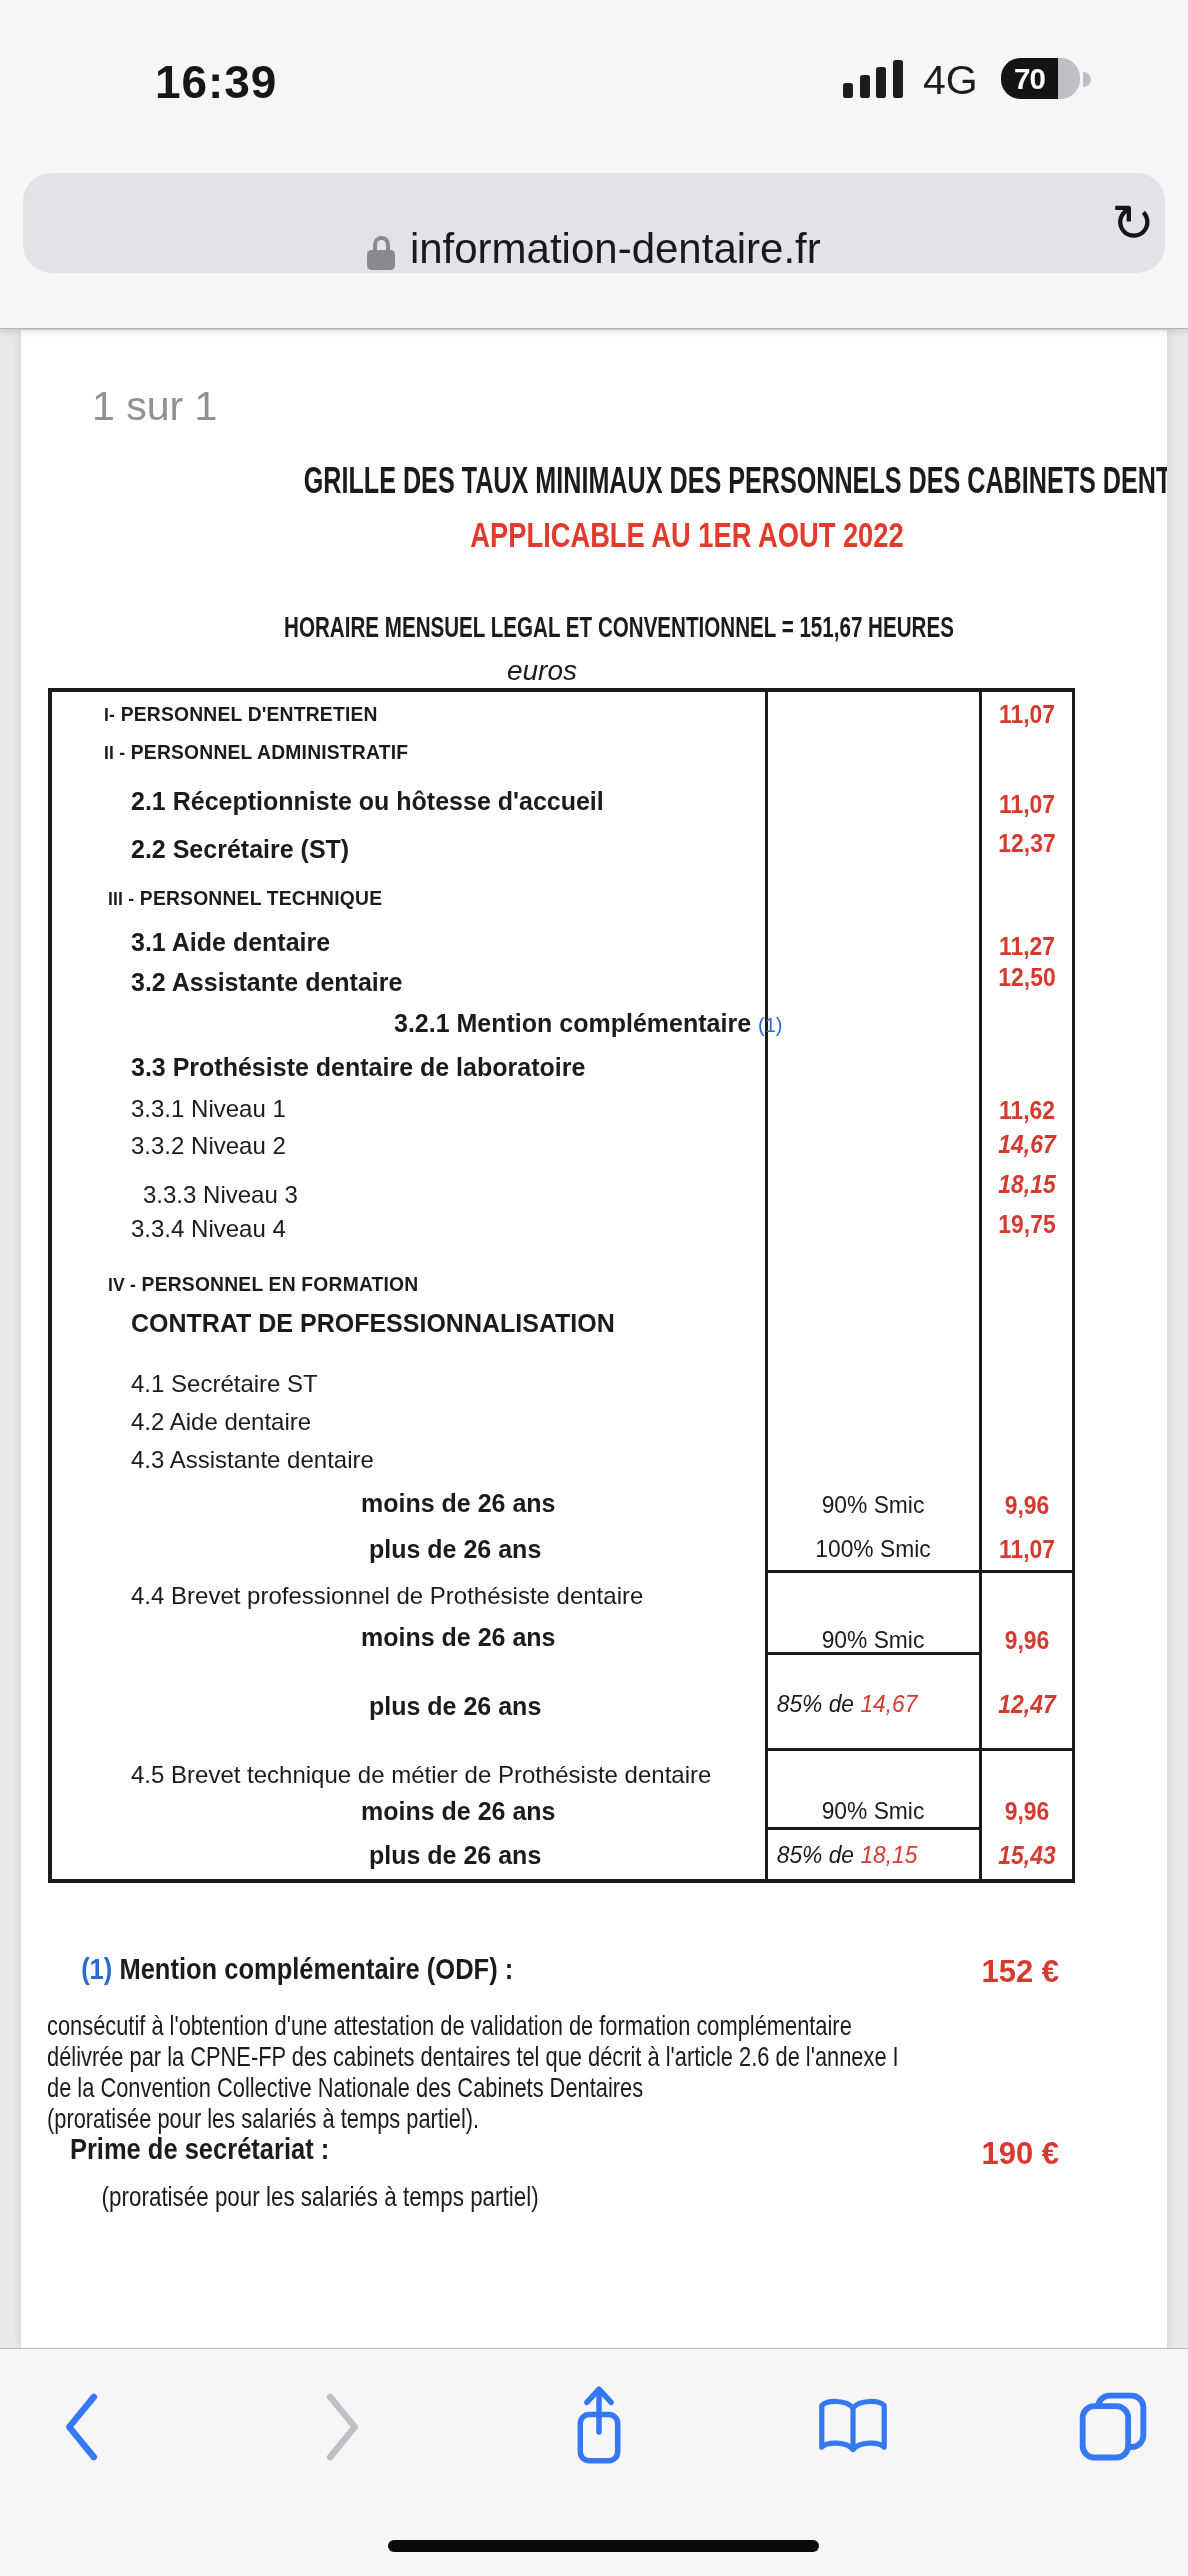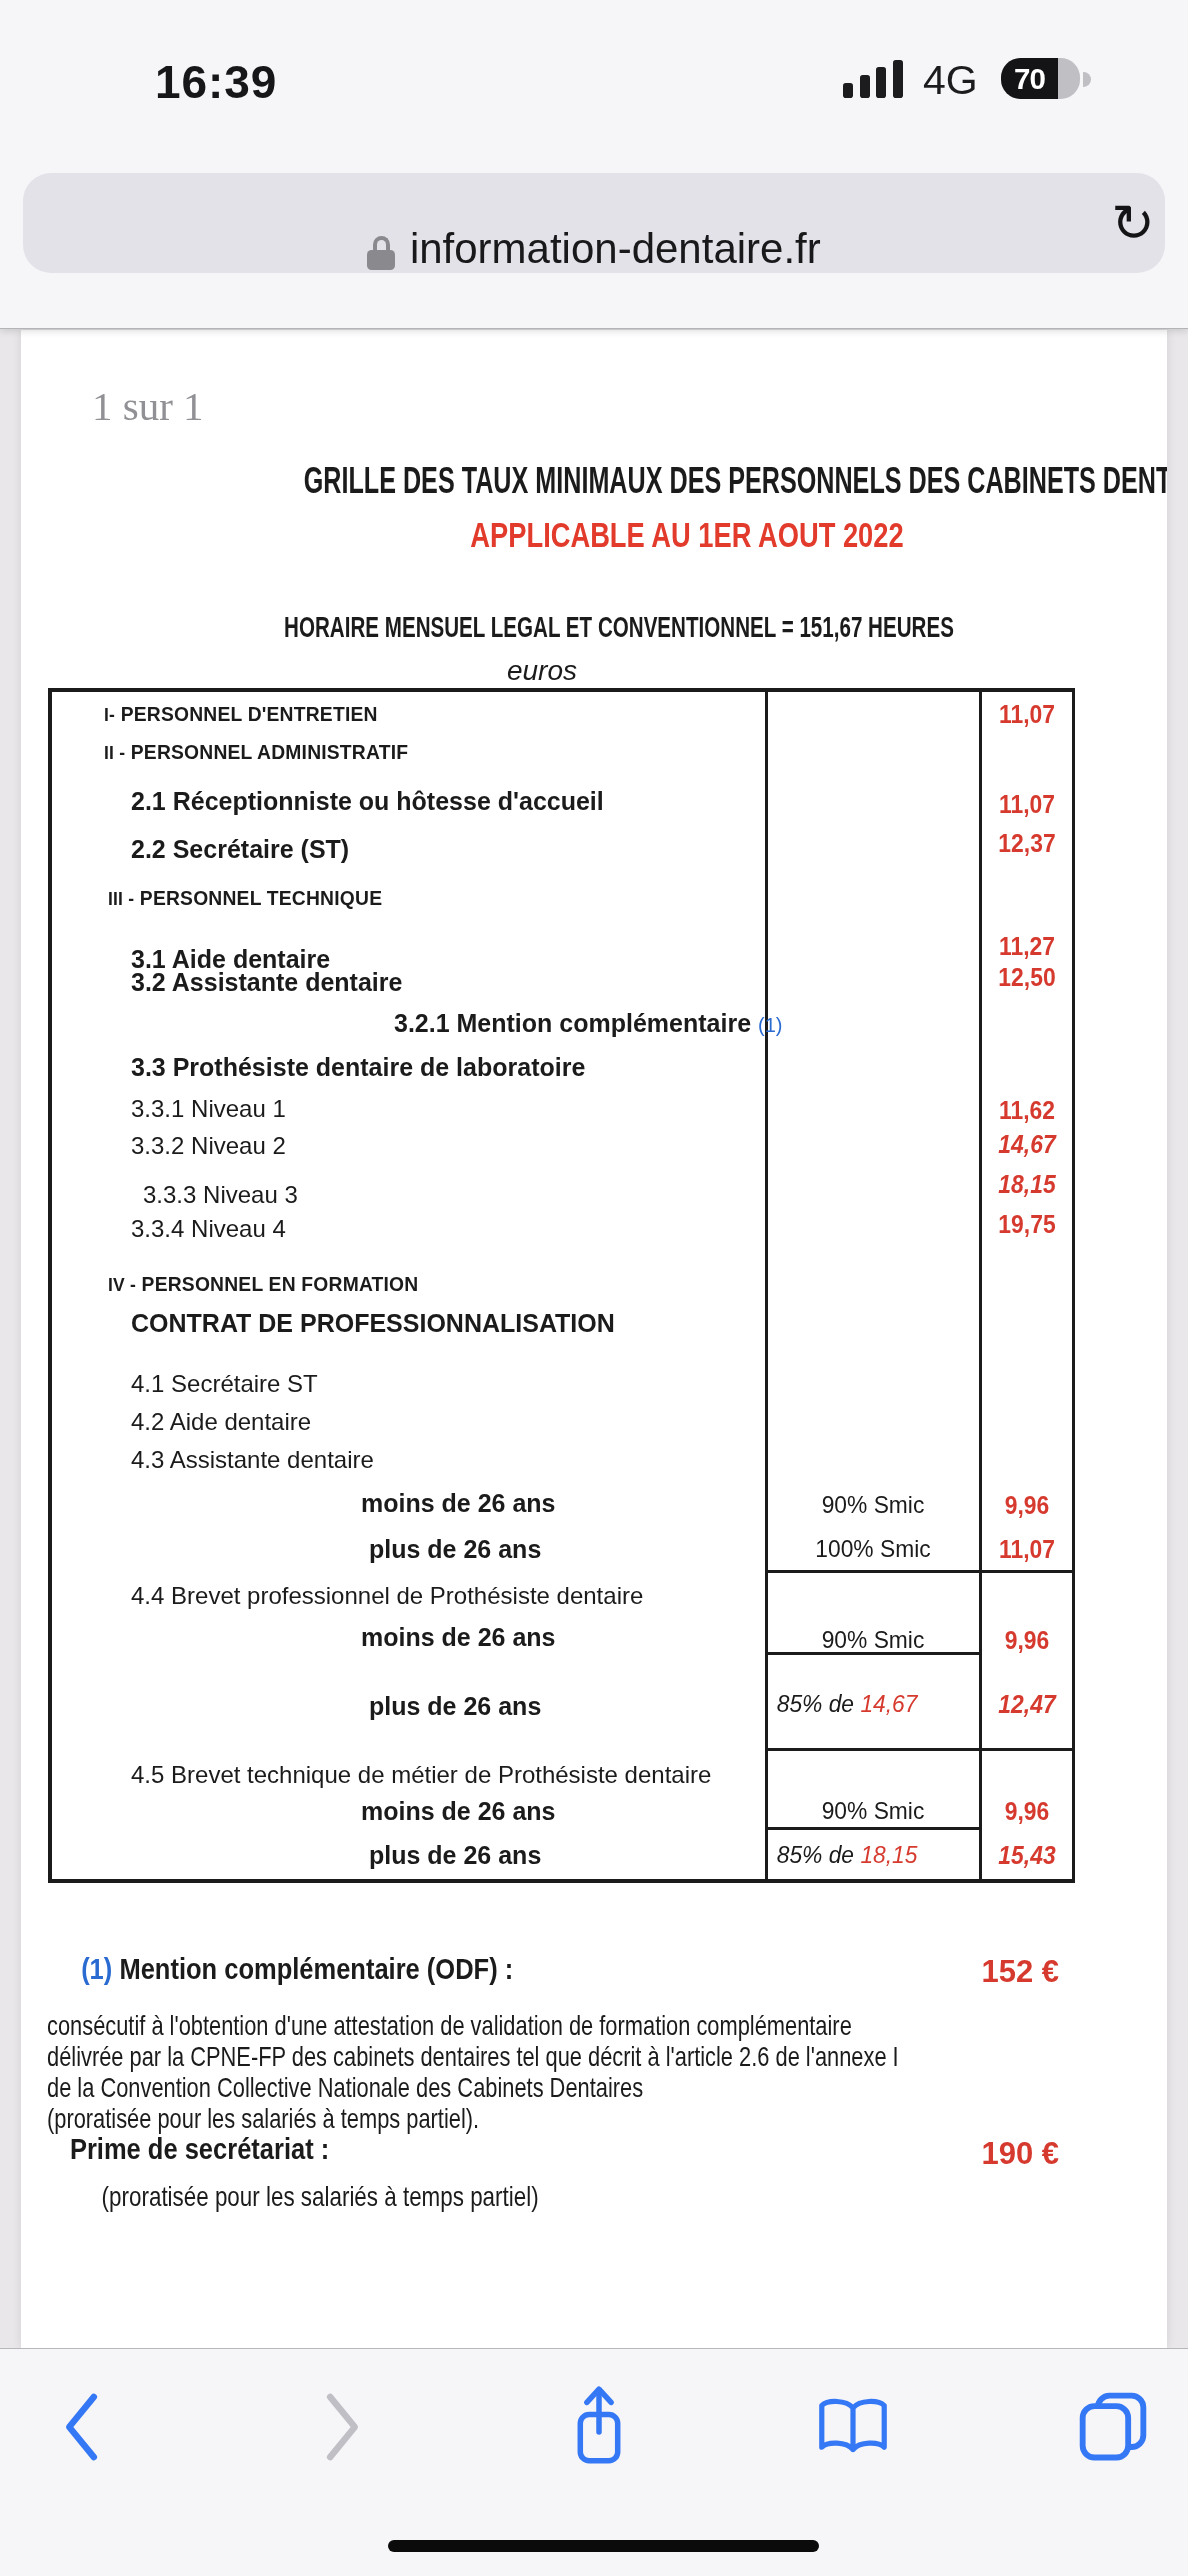--- a/index.html
+++ b/index.html
@@ -30,21 +30,21 @@
   .reload{position:absolute;left:1101px;top:175px;width:64px;height:96px;font-size:52px;color:#141416;
           display:flex;align-items:center;justify-content:center;}
 
   
   .doc{position:absolute;left:21px;top:330px;width:1146px;height:2018px;background:#ffffff;
        overflow:hidden;box-shadow:0 0 9.2px rgba(0,0,0,.10);}
   .t{position:absolute;white-space:nowrap;color:#1b1b1b;}
   .tl{transform:translateY(-50%);transform-origin:0 50%;}              
   .tc{transform:translate(-50%,-50%);transform-origin:50% 50%;}        
   .tr{transform:translateY(-50%);transform-origin:100% 50%;}           
-  .pageind{font-size:41px;color:#909095;font-family:Liberation Serif, serif;}
+  .pageind{font-size:41px;color:#909095;}
   .doctitle{font-size:37px;font-weight:bold;transform:translateY(-50%) scaleX(.68);}
   .subtitle{font-size:35px;font-weight:bold;color:#e23b2c;transform:translate(-50%,-50%) scaleX(.78);}
   .horaire{font-size:28.6px;font-weight:bold;transform:translate(-50%,-50%) scaleX(.72);}
   .euros{font-size:28px;font-style:italic;}
   .ln{position:absolute;background:#1b1b1b;}
   .sec{font-size:19.3px;font-weight:bold;letter-spacing:0.2px;}
   .sec .rnum{font-size:17.5px;}
   .itm{font-size:25px;font-weight:bold;}
   .itr{font-size:24px;font-weight:normal;}
   .ref{color:#2a6bd2;font-weight:normal;font-size:20px;}
@@ -110,21 +110,21 @@
   <div class="ln" style="left:746px;top:1240px;width:308px;height:2.8px;"></div>
   <div class="ln" style="left:746px;top:1322px;width:214px;height:2.8px;"></div>
   <div class="ln" style="left:746px;top:1418px;width:308px;height:2.8px;"></div>
   <div class="ln" style="left:746px;top:1497px;width:214px;height:2.8px;"></div>
 
   <div class="t tl sec" style="left:83px;top:385px;"><span class="rnum">I-</span><span> PERSONNEL D'ENTRETIEN</span></div>
   <div class="t tl sec" style="left:83px;top:423px;"><span class="rnum">II -</span><span> PERSONNEL ADMINISTRATIF</span></div>
   <div class="t tl itm" style="left:110px;top:471px;">2.1 Réceptionniste ou hôtesse d'accueil</div>
   <div class="t tl itm" style="left:110px;top:519px;">2.2 Secrétaire (ST)</div>
   <div class="t tl sec" style="left:87px;top:569px;"><span class="rnum">III -</span><span> PERSONNEL TECHNIQUE</span></div>
-  <div class="t tl itm" style="left:110px;top:612px;margin-top:17px;">3.1 Aide dentaire</div>
+  <div class="t tl itm" style="left:110px;top:612px;">3.1 Aide dentaire</div>
   <div class="t tl itm" style="left:110px;top:652px;">3.2 Assistante dentaire</div>
   <div class="t tl itm" style="left:373px;top:693px;"><span>3.2.1 Mention complémentaire </span><span class="ref">(1)</span></div>
   <div class="t tl itm" style="left:110px;top:737px;">3.3 Prothésiste dentaire de laboratoire</div>
   <div class="t tl itr" style="left:110px;top:779px;">3.3.1 Niveau 1</div>
   <div class="t tl itr" style="left:110px;top:816px;">3.3.2 Niveau 2</div>
   <div class="t tl itr" style="left:122px;top:859px;margin-top:6px;">3.3.3 Niveau 3</div>
   <div class="t tl itr" style="left:110px;top:899px;">3.3.4 Niveau 4</div>
   <div class="t tl sec" style="left:87px;top:955px;"><span class="rnum">IV -</span><span> PERSONNEL EN FORMATION</span></div>
   <div class="t tl itm" style="left:110px;top:993px;">CONTRAT DE PROFESSIONNALISATION</div>
   <div class="t tl itr" style="left:110px;top:1054px;">4.1 Secrétaire ST</div>

